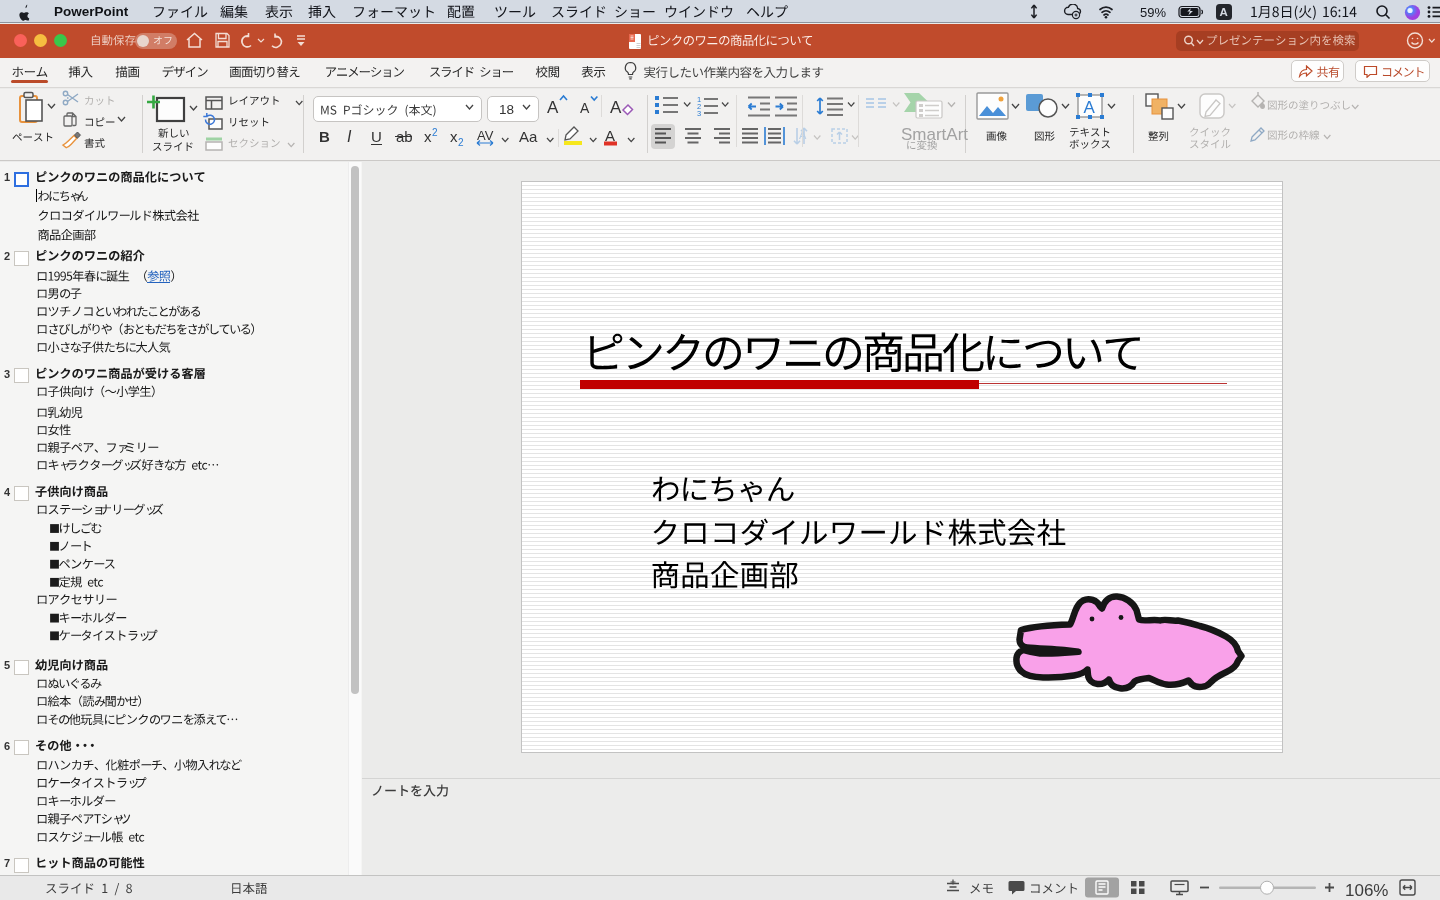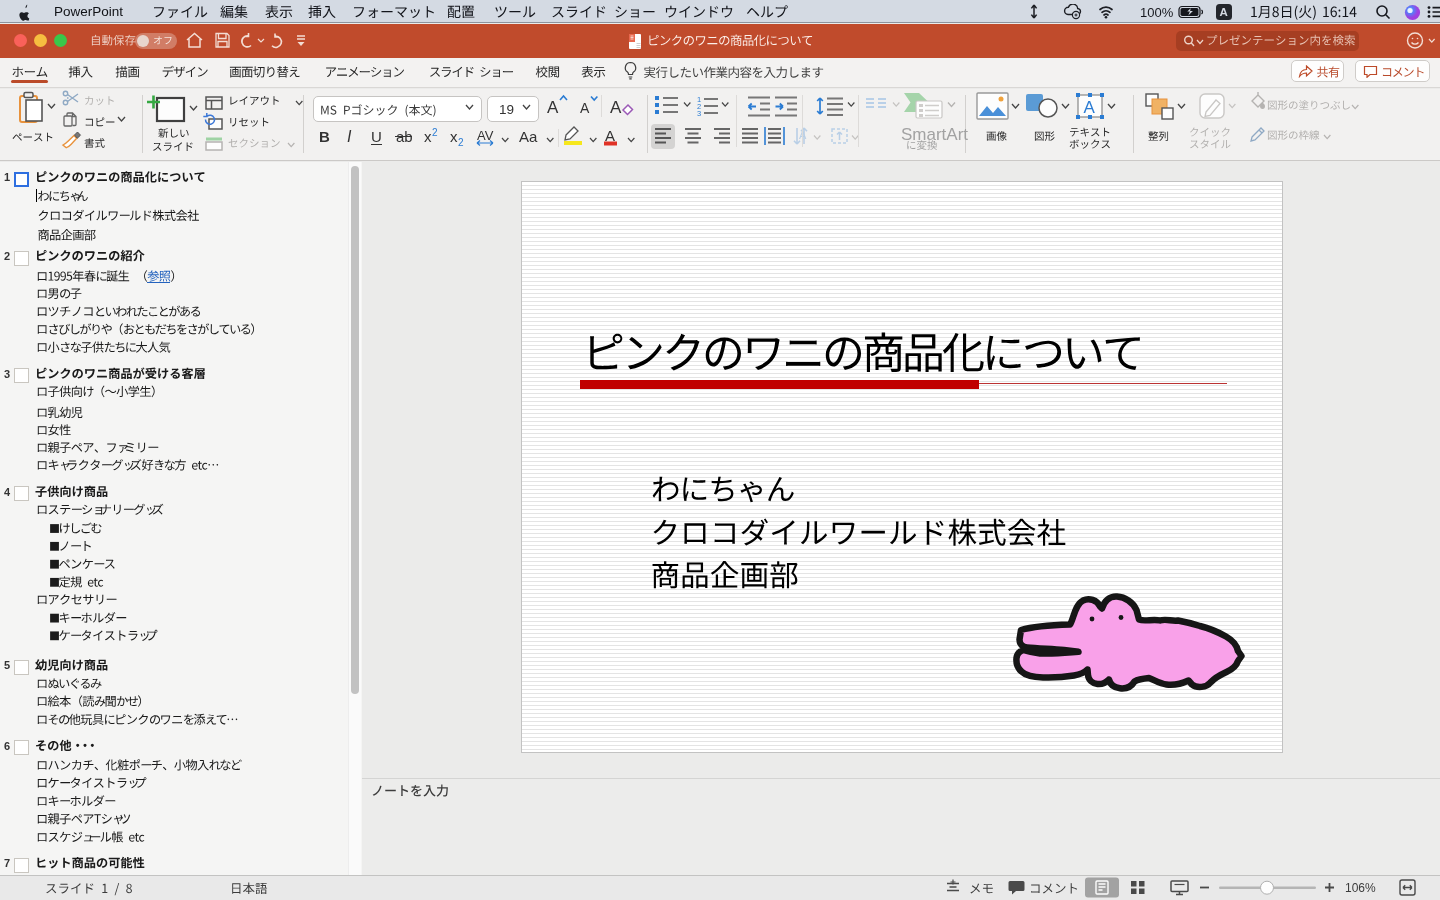--- a/index.html
+++ b/index.html
@@ -75,21 +75,21 @@
 </svg>
 
 <svg class="abs" style="left:1028px;top:4px" width="180" height="16" viewBox="0 0 180 16" fill="none" stroke="#1c1e24">
  <path d="M6 1 v13 M6 1 l-2.6 3.4 M6 1 l2.6 3.4 M6 14 l-2.6 -3.4 M6 14 l2.6 -3.4" stroke-width="1.5"></path>
  <path d="M40 10.5 a3.6 3.6 0 0 1 .4 -7.2 a4.8 4.8 0 0 1 9.3 1.2 a3 3 0 0 1 -.5 6 z" stroke-width="1.4"></path>
  <circle cx="48" cy="11" r="3.6" fill="#d4dae3" stroke="#1c1e24" stroke-width="1.2"></circle>
  <path d="M46.5 11 h3 M48 9.5 v3" stroke-width="1"></path>
  <path d="M72 5.5 a9 9 0 0 1 12 0 M74 8.3 a6 6 0 0 1 8 0 M76 11 a3.2 3.2 0 0 1 4 0" stroke-width="1.7" stroke-linecap="round"></path>
     <circle cx="78" cy="13.2" r="1.3" fill="#1c1e24" stroke="none"></circle>
 </svg>
-<div class="lat" style="left:1140px;top:5px;font-size:13px;color:#16181e">100%</div>
+<div class="lat" style="left:1140px;top:5px;font-size:13px;color:#16181e">59%</div>
 <svg class="abs" style="left:1178px;top:4.5px" width="27" height="14" viewBox="0 0 27 14" fill="none">
  <rect x="1" y="1.5" width="21" height="11" rx="3" stroke="#16181e" stroke-width="1.2"></rect>
  <path d="M23.5 5 a2.5 2.5 0 0 1 0 4" stroke="#16181e" stroke-width="1.2"></path>
  <rect x="2.5" y="3" width="18" height="8" rx="1.8" fill="#16181e"></rect>
  <path d="M12.7 3.2 l-3.4 3.4 h2.6 l-1.6 3.8 l4.6 -4.4 h-2.8 z" fill="#d4dae3"></path>
 </svg>
 <div class="abs" style="left:1216px;top:4px;width:16px;height:16px;background:#23262c;border-radius:3.5px"></div>
 <div class="lat" style="left:1219.5px;top:6px;font-size:11.5px;font-weight:bold;color:#d4dae3">A</div>
 <svg class="abs" style="left:1375px;top:4px" width="62px" height="16" viewBox="0 0 62 16" fill="none" stroke="#16181e">
  <circle cx="7" cy="7" r="5" stroke-width="1.6"></circle>
@@ -109,21 +109,21 @@
 <svg class="abs" style="left:1427px;top:5px" width="15" height="14" viewBox="0 0 15 14" stroke="#16181e" fill="#16181e">
  <circle cx="2" cy="2.6" r="1.4" stroke="none"></circle>
     <circle cx="2" cy="7" r="1.4" stroke="none"></circle>
     <circle cx="2" cy="11.4" r="1.4" stroke="none"></circle>
  <path d="M5.5 2.6 h8.5 M5.5 7 h8.5 M5.5 11.4 h8.5" stroke-width="1.6" fill="none"></path>
 </svg>
 
 <svg class="abs" style="left:18px;top:3.5px" width="15" height="17" viewBox="0 0 15 17" fill="#1c1e24">
  <path d="M7.6 4.1 c-.2-1.4.6-2.9 1.5-3.6 .3.9-.1 2.3-.8 3.2 -.4.5-.7.5-.7.4z M11.3 16 c-.8.8-1.7.7-2.5.4 -.9-.4-1.7-.4-2.6 0 -1.1.5-1.8.4-2.5-.4 C.8 13.1.5 8.5 3.6 8.3 c1 .1 1.7.6 2.3.6 .9 0 1.5-.6 2.6-.6 1.2 0 1.9.5 2.4 1.2 -2.1 1.4-1.8 4.1.4 5 -.4 1-.6 1.2 0 1.5z"></path>
 </svg>
-<div class="lat" style="left:54px;top:4px;font-size:13.5px;font-weight:normal;color:#101216">PowerPoint</div>
+<div class="lat" style="left:54px;top:4px;font-size:13.5px;font-weight:bold;color:#101216">PowerPoint</div>
 
 <div id="tabrow"></div>
 <div id="activeunderline"></div>
 
 <svg class="abs" style="left:622.5px;top:60.5px" width="15" height="19" viewBox="0 0 15 19" fill="none" stroke="#3c3c3c" stroke-width="1.2">
  <path d="M7.5 1.5 a5.3 5.3 0 0 1 3 9.6 c-.8.6-1 1.2-1 2.4 h-4 c0-1.2-.2-1.8-1-2.4 a5.3 5.3 0 0 1 3-9.6z"></path>
  <path d="M5.7 16 h3.6 M6.3 17.8 h2.4"></path>
 </svg>
 <div class="obtn" style="left:1290.5px;width:53.5px"></div>
 <div class="obtn" style="left:1354.5px;width:75px"></div>
@@ -325,21 +325,21 @@
  <path d="M1265 17 a2.5 3 0 0 1 -5 0 c0-1.5 2.5-3.5 2.5-3.5 s2.5 2 2.5 3.5z" fill="#b5b3b1"></path>
  <path d="M1352 16 l3.2 3.6 l3.2 -3.6" stroke="#b5b3b1" stroke-width="1.2"></path>
  <path d="M1252 48 l9 -9 l3 3 l-9 9 l-4 1z M1259 41 l3 3" stroke="#8fa9c4" stroke-width="1.3"></path>
  <path d="M1324 46 l3.2 3.6 l3.2 -3.6" stroke="#b5b3b1" stroke-width="1.2"></path>
 
  <path d="M736.5 6 v52 M802.5 6 v52 M858.5 6 v52 M601.5 6 v22 M558.5 40 v18" stroke="#dddbd9" stroke-width="1"></path>
 </svg>
 <div class="lat" style="left:901px;top:124.5px;font-size:17px;color:#a2a2a2">SmartArt</div>
 <div id="fontbox"></div>
 <div id="sizebox"></div>
-<div class="lat" style="left:499px;top:102px;font-size:13.5px;color:#333">19</div>
+<div class="lat" style="left:499px;top:102px;font-size:13.5px;color:#333">18</div>
 
 <div id="outlinepane"></div>
 <div id="oscroll"></div>
 <div id="othumb"></div>
 <div id="editor"></div>
 <div id="slide"></div>
 
 <div class="abs" style="left:580px;top:380px;width:399px;height:9px;background:#c00000"></div>
 <div class="abs" style="left:979px;top:382.5px;width:248px;height:1.5px;background:#b33"></div>
 <svg class="abs" style="left:1008px;top:592px" width="240" height="104" viewBox="0 0 240 104">
@@ -425,21 +425,21 @@
     </g>
  <path d="M1200 12.5 h9" stroke="#4a4a4a" stroke-width="1.8"></path>
  <rect x="1219" y="11.5" width="97" height="2.5" rx="1.25" fill="#b5b5b5"></rect>
  <circle cx="1267" cy="12.7" r="6.5" fill="#fdfdfd" stroke="#b0b0b0" stroke-width="1"></circle>
  <path d="M1325 12.5 h9 M1329.5 8 v9" stroke="#4a4a4a" stroke-width="1.8"></path>
  <g stroke="#4a4a4a" stroke-width="1.4">
       <rect x="1400" y="5" width="15" height="15" rx="2"></rect>
       <path d="M1403 12.5 h9 M1403 12.5 l2.2 -2.2 M1403 12.5 l2.2 2.2 M1412 12.5 l-2.2 -2.2 M1412 12.5 l-2.2 2.2"></path>
     </g>
 </svg>
-<div class="lat" style="left:1345px;top:881px;font-size:12px;color:#3c3c3c">106%</div>
+<div class="lat" style="left:1345px;top:881px;font-size:17px;color:#3c3c3c">106%</div>
 <svg width="1440" height="900" style="position:absolute;left:0;top:0;pointer-events:none">
     <defs>
       <path id="g0" d="M215 -166 200 -176C195 -175 190 -175 187 -175C175 -175 76 -175 61 -175C53 -175 43 -176 36 -176V-154C43 -154 51 -155 61 -155C76 -155 174 -155 189 -155C186 -131 174 -96 156 -74C135 -47 107 -26 59 -13L76 6C122 -9 152 -32 174 -62C194 -87 206 -128 212 -154C212 -158 214 -163 215 -166Z"></path>
       <path id="g1" d="M216 -126 205 -137C202 -136 195 -136 191 -136C179 -136 78 -136 68 -136C60 -136 51 -136 44 -137V-116C52 -117 60 -118 68 -118C78 -118 173 -117 187 -117C180 -105 162 -83 144 -72L160 -61C183 -76 204 -108 211 -120C212 -122 215 -124 216 -126ZM132 -100H110C111 -96 112 -90 112 -86C112 -53 107 -26 74 -3C68 1 62 4 56 6L74 20C127 -10 132 -47 132 -100Z"></path>
       <path id="g2" d="M22 -90 32 -71C66 -82 100 -96 127 -112V-19C127 -10 126 3 125 8H150C149 3 148 -10 148 -19V-124C174 -142 197 -160 216 -180L199 -196C182 -175 157 -153 131 -137C103 -120 65 -102 22 -90Z"></path>
       <path id="g3" d="M131 -5 144 6C146 4 149 2 153 0C182 -14 216 -40 238 -69L226 -86C207 -58 176 -35 153 -25C153 -32 153 -153 153 -169C153 -178 154 -186 154 -188H131C132 -186 132 -178 132 -169C132 -153 132 -31 132 -19C132 -14 132 -9 131 -5ZM16 -6 35 6C56 -11 72 -36 80 -62C86 -88 88 -141 88 -169C88 -176 88 -184 89 -187H66C67 -182 68 -176 68 -168C68 -141 67 -91 60 -68C52 -44 38 -22 16 -6Z"></path>
       <path id="g4" d="M98 -195V-178H236V-195ZM22 -67C19 -45 15 -23 6 -8C10 -6 18 -3 20 -1C28 -17 34 -41 38 -64ZM71 -64C77 -50 82 -30 82 -18L96 -22C92 -12 87 -3 81 6C85 8 92 13 95 16C110 -4 118 -31 121 -57V20H135V-29H154V18H166V-29H186V18H199V-29H219V2C219 4 218 4 216 5C214 5 210 5 203 4C205 9 208 16 208 20C218 20 224 20 229 17C234 14 235 10 235 2V-87H124L124 -104H230V-162H108V-107C108 -83 106 -52 96 -24C95 -37 90 -54 84 -68ZM154 -43H135V-72H154ZM166 -43V-72H186V-43ZM199 -43V-72H219V-43ZM124 -146H211V-120H124ZM7 -100 9 -83 47 -85V20H64V-86L82 -88C84 -82 86 -76 86 -71L101 -77C98 -91 89 -113 80 -130L66 -125C70 -118 73 -110 76 -103L43 -101C59 -122 77 -151 91 -174L76 -182C69 -168 60 -152 50 -136C46 -141 42 -146 37 -152C46 -166 56 -186 65 -204L49 -210C44 -196 35 -177 27 -162L19 -170L9 -158C21 -148 34 -133 41 -121C36 -114 31 -106 26 -100Z"></path>
       <path id="g5" d="M66 -210C55 -188 35 -158 7 -136C11 -134 17 -128 20 -124C29 -131 36 -138 44 -146V-72H115V-57H14V-41H99C75 -23 39 -6 7 2C12 6 17 12 20 17C52 7 89 -12 115 -34V20H134V-34C159 -13 197 6 230 15C233 10 238 4 242 -0C210 -8 174 -24 150 -41H237V-57H134V-72H230V-88H138V-105H211V-118H138V-135H210V-148H138V-165H220V-180H138C143 -188 148 -198 152 -207L132 -210C129 -202 124 -190 118 -180H70C76 -190 81 -198 86 -207ZM120 -135V-118H62V-135ZM120 -148H62V-165H120ZM120 -105V-88H62V-105Z"></path>
       <path id="g6" d="M35 2 41 20C71 12 114 2 153 -9L151 -26L89 -10V-67C103 -76 116 -86 126 -96C144 -39 176 1 230 19C232 14 238 6 242 3C214 -6 191 -21 174 -42C191 -51 212 -65 228 -78L213 -89C200 -78 181 -64 165 -54C156 -67 149 -82 144 -98H234V-114H134V-137H216V-152H134V-173H226V-189H134V-210H115V-189H25V-173H115V-152H36V-137H115V-114H16V-98H103C78 -77 40 -58 7 -49C11 -45 16 -38 19 -34C36 -39 53 -47 70 -56V-6Z"></path>
       <path id="g7" d="M58 -88C48 -60 29 -32 9 -14C14 -12 22 -6 26 -3C46 -22 66 -52 78 -82ZM171 -80C189 -56 208 -24 215 -2L234 -11C226 -32 206 -64 188 -87ZM37 -192V-173H213V-192ZM15 -131V-112H115V-5C115 -1 114 0 109 0C104 1 88 1 71 0C74 6 77 14 78 20C100 20 115 20 124 16C132 13 136 8 136 -4V-112H235V-131Z"></path>

